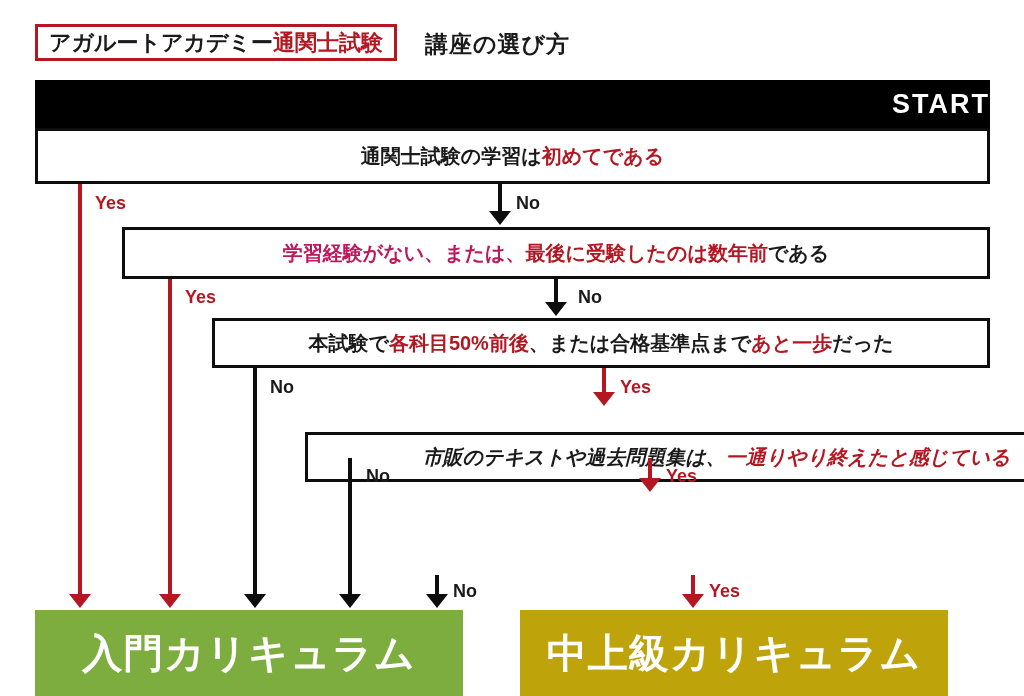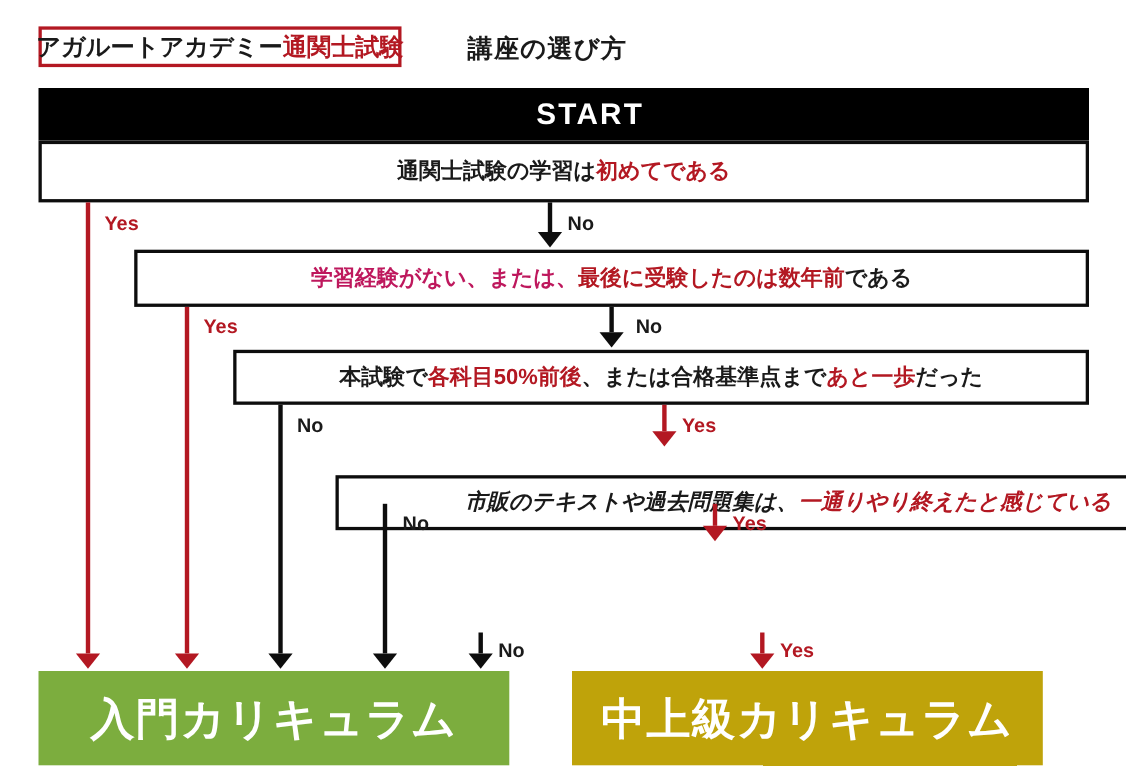--- a/index.html
+++ b/index.html
@@ -16,34 +16,34 @@
     color:var(--text-black);
   }
   .canvas{
     position:relative;
     width:1024px;height:696px;
     background:#ffffff;
     overflow:hidden;
   }
   
   .badge{
-    position:absolute;left:35px;top:24px;width:330px;height:37px;
+    position:absolute;left:35px;top:24px;width:362px;height:37px;
     border:3px solid var(--accent-red);
     display:flex;align-items:center;justify-content:center;
     font-size:22px;white-space:nowrap;
   }
   .page-title{
     position:absolute;left:425px;top:29px;
     font-size:23px;letter-spacing:1px;
   }
   
   .start-box{
     position:absolute;left:35px;top:80px;width:955px;height:48px;
     background:#000000;color:#ffffff;
-    display:flex;align-items:center;justify-content:center;
+    display:flex;align-items:center;justify-content:flex-end;
     font-size:27px;letter-spacing:2px;padding-left:48px;
   }
   .qbox{
     position:absolute;background:#ffffff;
     border:3px solid #0d0d0d;
     display:flex;flex-direction:column;align-items:center;justify-content:center;
     font-size:20px;line-height:1.5;white-space:nowrap;
   }
   .q1{left:35px;top:128px;width:955px;height:56px;}
   .q2{left:122px;top:227px;width:868px;height:52px;}

